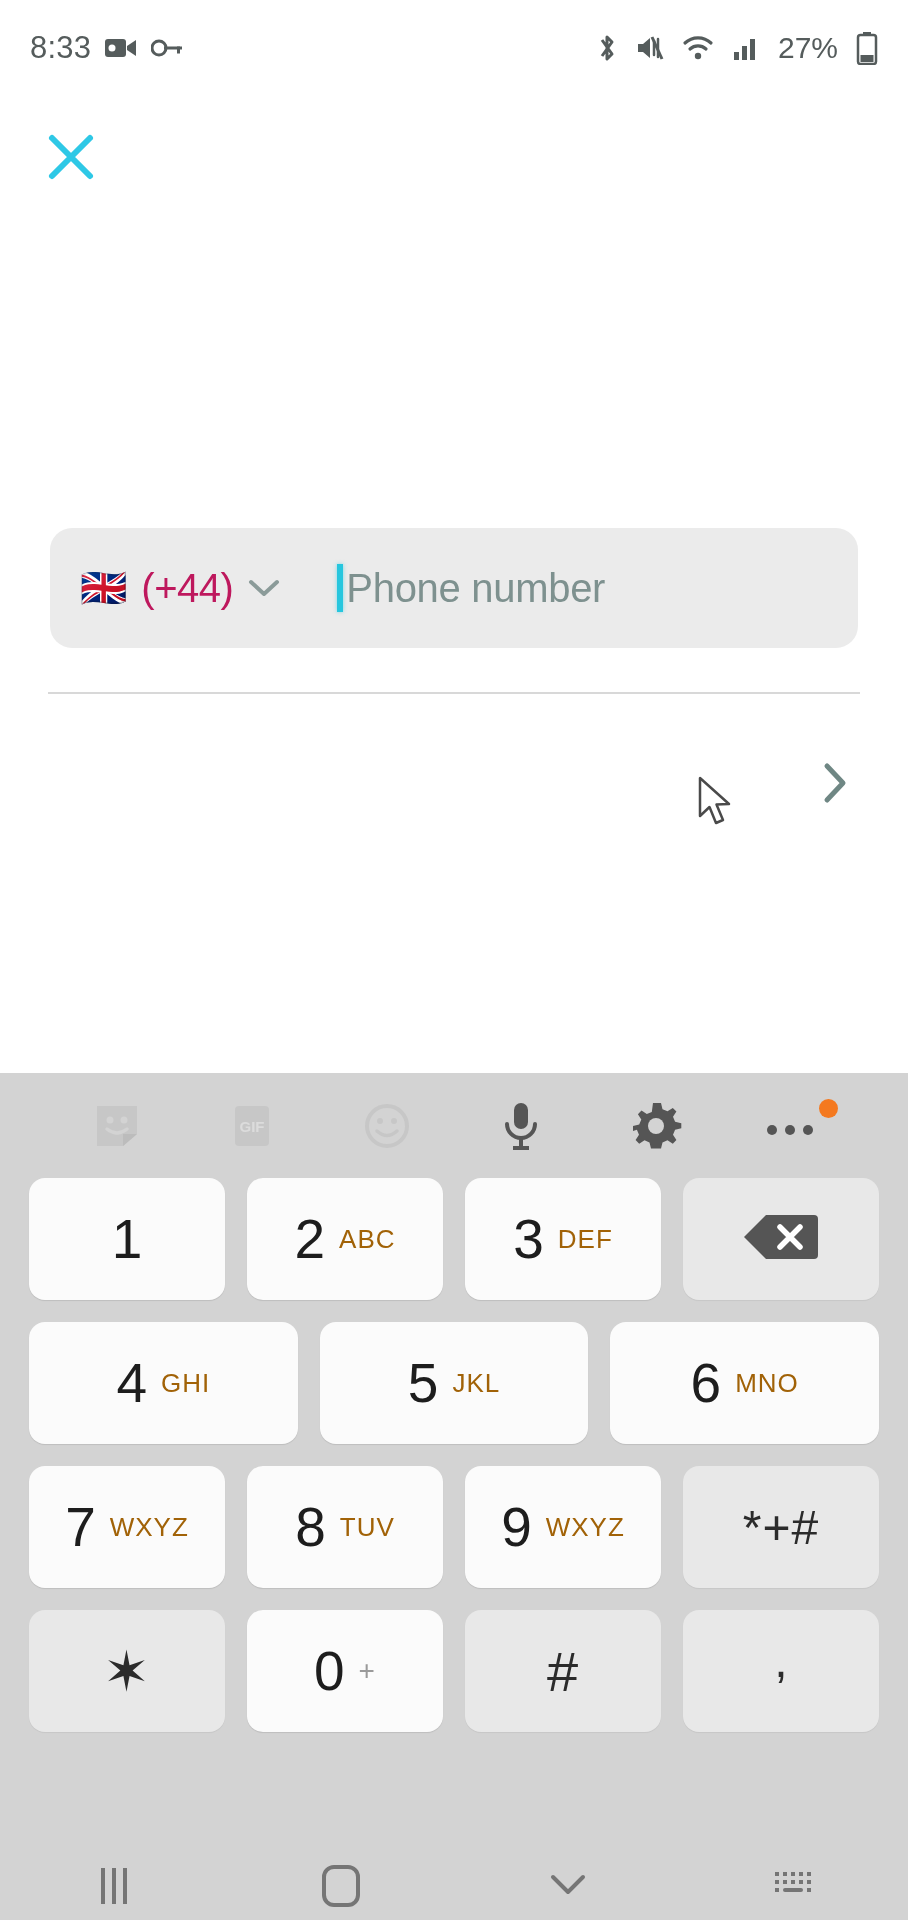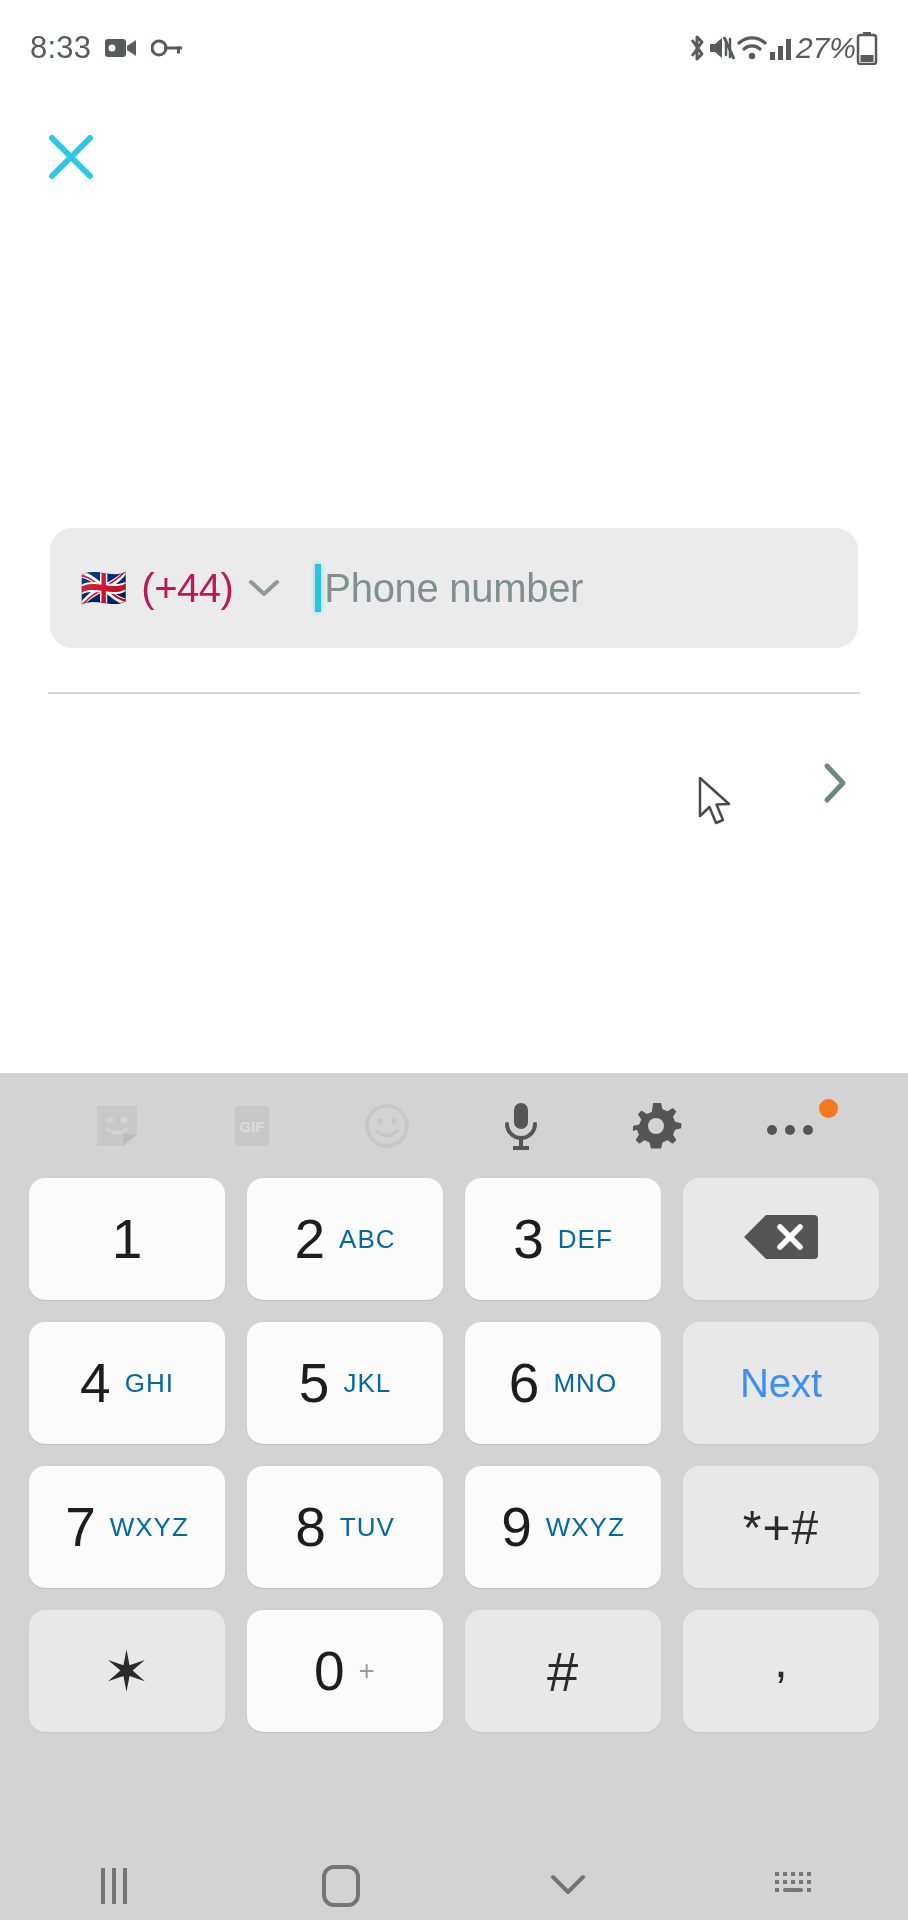--- a/index.html
+++ b/index.html
@@ -17,21 +17,21 @@
 
   
   .statusbar {
     position: absolute; top: 0; left: 0;
     width: 908px; height: 95px;
     display: flex; align-items: center;
     padding: 0 30px;
     color: #4d4d4d;
   }
   .status-left { display: flex; align-items: center; gap: 14px; }
-  .status-right { display: flex; align-items: center; gap: 0; margin-left: auto; font-style: italic; }
+  .status-right { display: flex; align-items: center; gap: 18px; margin-left: auto; }
   .status-time { font-size: 31px; color: #555c5c; letter-spacing: 0.2px; }
   .status-icon { display: inline-flex; align-items: center; justify-content: center; }
   .battery-text { font-size: 30px; color: #555c5c; }
 
   
   .close-btn {
     position: absolute; left: 40px; top: 128px;
     width: 62px; height: 62px;
     display: flex; align-items: center; justify-content: center;
     cursor: pointer;
@@ -62,21 +62,21 @@
     cursor: pointer; padding-right: 10px;
   }
   .flag { font-size: 38px; line-height: 1; }
   .dial-code {
     font-size: 40px; color: #be185d; font-weight: 500;
     letter-spacing: -0.5px;
   }
   .chev-down-small { margin-top: 4px; }
   .phone-input-wrap {
     display: flex; align-items: center;
-    margin-left: 24px; flex: 1; height: 100%;
+    margin-left: 46px; flex: 1; height: 100%;
     cursor: text;
   }
   .caret {
     width: 6px; height: 48px; background: #26c6de;
     margin-right: 3px;
     box-shadow: 0 0 4px rgba(38,198,222,0.55);
   }
   .placeholder {
     font-size: 40px; color: #7e918f; letter-spacing: -0.3px;
   }
@@ -137,21 +137,21 @@
     display: flex; align-items: center; justify-content: center;
     cursor: pointer;
     box-shadow: 0 1px 1px rgba(0,0,0,0.10);
     position: relative;
   }
   .key.fn { background: #e8e8e8; box-shadow: 0 1px 1px rgba(0,0,0,0.06); }
   .key-digit {
     font-size: 55px; color: #1d1d1d; font-weight: 400; line-height: 1;
   }
   .key-letters {
-    font-size: 26px; color: #0369a1; margin-left: 14px;
+    font-size: 26px; color: #a16207; margin-left: 14px;
     letter-spacing: 1px; line-height: 1;
   }
   .key-letters.small-plus { font-size: 28px; color: #9a9a9a; }
   .key-label-blue { font-size: 40px; color: #3d8ef7; }
   .key-sym { font-size: 48px; color: #2b2b2b; letter-spacing: 1px; }
   .key-sym.big { font-size: 56px; }
   .key-comma { font-size: 48px; color: #2b2b2b; padding-bottom: 22px; }
 
   
   .navbar {
@@ -355,23 +355,20 @@
           <span class="key-digit">4</span>
           <span class="key-letters">GHI</span>
         </div>
         <div class="key">
           <span class="key-digit">5</span>
           <span class="key-letters">JKL</span>
         </div>
         <div class="key">
           <span class="key-digit">6</span>
           <span class="key-letters">MNO</span>
-        </div>
-        <div class="key fn">
-          <span class="key-label-blue">Next</span>
         </div>
       </div>
 
       <div class="kb-row">
         <div class="key">
           <span class="key-digit">7</span>
           <span class="key-letters">WXYZ</span>
         </div>
         <div class="key">
           <span class="key-digit">8</span>

